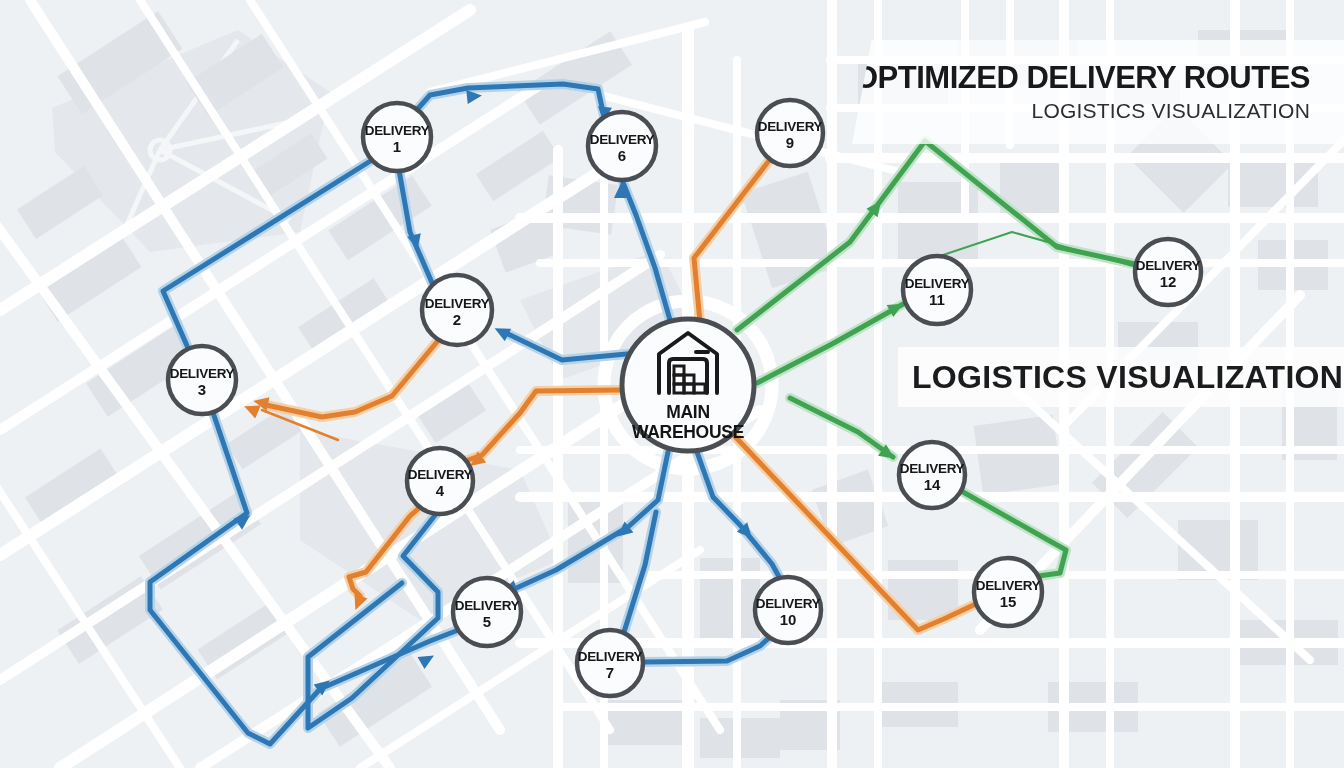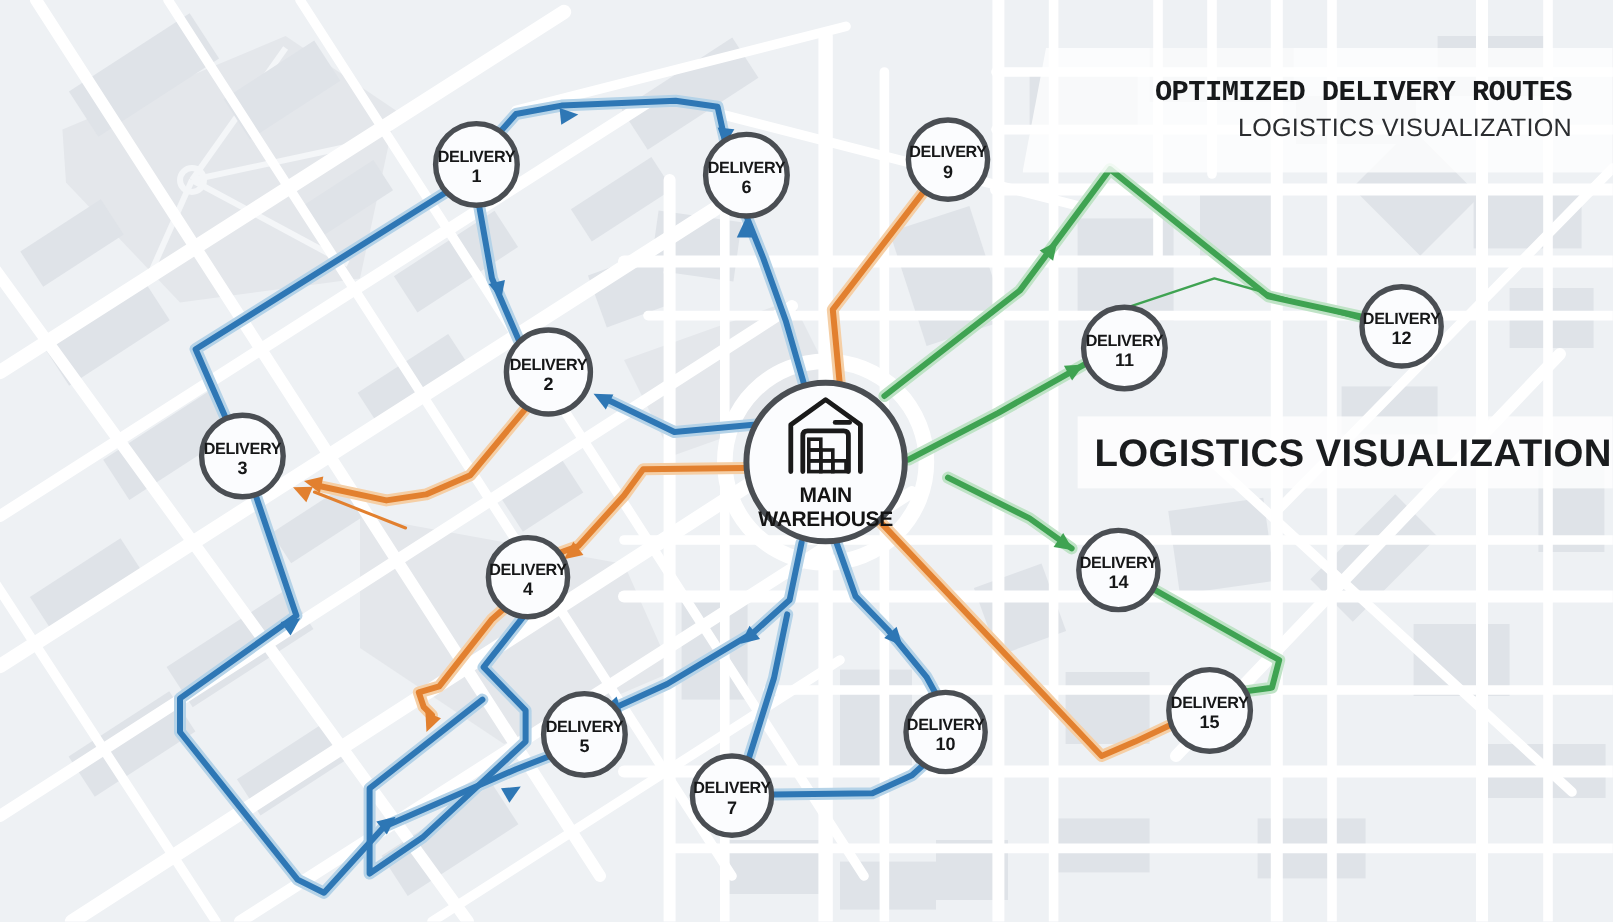--- a/index.html
+++ b/index.html
@@ -4,21 +4,21 @@
 <style>
   html,body{margin:0;padding:0;background:#eef1f4;}
   #stage{position:relative;width:1344px;height:768px;overflow:hidden;
          font-family:"Liberation Sans",sans-serif;}
   #map{position:absolute;left:0;top:0;}
   .title-band{position:absolute;top:40px;left:852px;right:0;height:104px;
       background:rgba(255,255,255,0.78);
       clip-path:polygon(4% 0,100% 0,100% 100%,0 100%);
       display:flex;flex-direction:column;justify-content:center;align-items:flex-end;
       padding-right:34px;box-sizing:border-box;z-index:5;}
-  .title-main{font-size:24px;font-weight:bold;color:#17191b;letter-spacing:-0.5px;line-height:1.1;font-family:Liberation Mono, monospace;}
+  .title-main{font-size:31px;font-weight:bold;color:#17191b;letter-spacing:-0.5px;line-height:1.1;}
   .title-sub{font-size:21px;font-weight:500;color:#2b2d30;letter-spacing:0.2px;margin-top:4px;}
   .watermark-band{position:absolute;top:347px;left:898px;right:0;height:60px;
       background:rgba(255,255,255,0.8);display:flex;align-items:center;z-index:5;
       padding-left:14px;box-sizing:border-box;}
   .watermark-text{font-size:32px;font-weight:bold;color:#1a1c1e;letter-spacing:0.3px;}
   svg text{font-family:"Liberation Sans",sans-serif;}
 </style>
 </head>
 <body>
 

